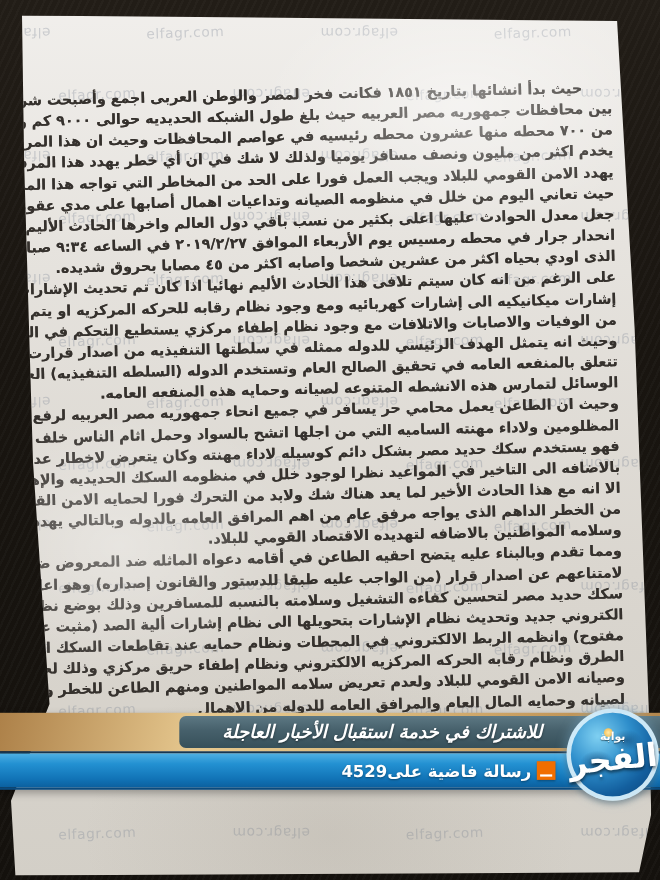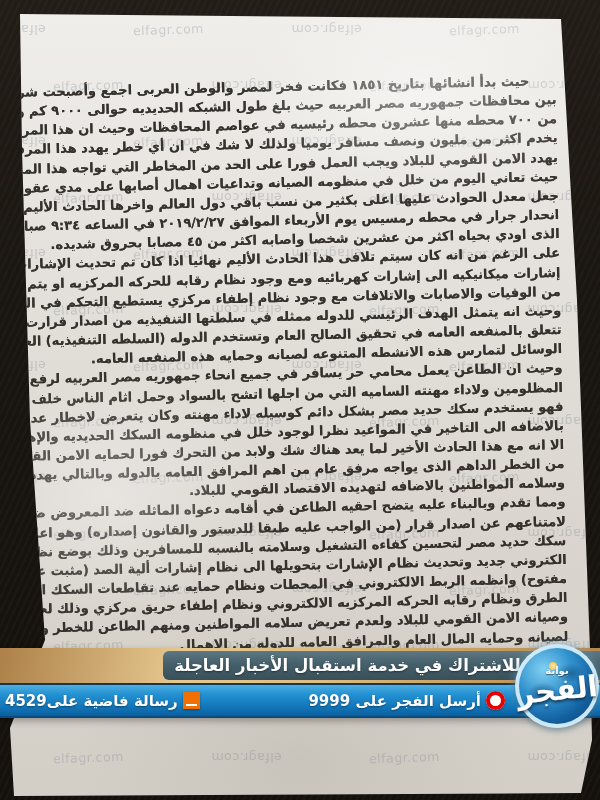--- a/index.html
+++ b/index.html
@@ -51,20 +51,21 @@
     white-space:nowrap;
     text-shadow:0 0 0.4px rgba(40,36,32,0.7);
   }
   .doc-line.indent{padding-right:27px;}
   
   .banner{position:absolute;left:0;right:0;top:648px;height:70px;z-index:6;
           box-shadow:0 3px 7px rgba(0,0,0,0.3);}
   .banner-gold{
     position:absolute;left:0;right:0;top:0;height:35px;
     background:linear-gradient(100deg,#ad8149 0%, #e6c88f 30%, #dcbc80 55%, #c79c5e 80%, #b3874e 100%);
+    font-style:italic;
   }
   .banner-sep{position:absolute;left:0;right:0;top:35px;height:2px;background:#17364f;}
   .banner-teal{
     position:absolute;top:3px;bottom:3px;left:163px;right:0;
     border-radius:6px 0 0 6px;
     background:linear-gradient(180deg,#5d7883 0%, #46606b 45%, #37505a 100%);
     display:flex;align-items:center;justify-content:center;
     padding-left:10px;padding-right:78px;
   }
   .banner-teal span{
@@ -223,26 +224,20 @@
 
 <div class="banner">
   <div class="banner-gold">
     <div class="banner-teal">
       <span>للاشتراك في خدمة استقبال الأخبار العاجلة</span>
     </div>
   </div>
   <div class="banner-sep"></div>
   <div class="banner-blue">
     <div class="sms-item">
-      <span class="ic vodafone">
-          <i></i>
-        </span>
-      <span class="lbl">أرسل الفجر على 9999</span>
-    </div>
-    <div class="sms-item">
       <span class="ic orange">
           <i></i>
         </span>
       <span class="lbl">رسالة فاضية على4529</span>
     </div>
   </div>
   <div class="fajr-logo">
     <span class="logo-top">بوابة</span>
     <span class="logo-title">الفجر</span>
   </div>

